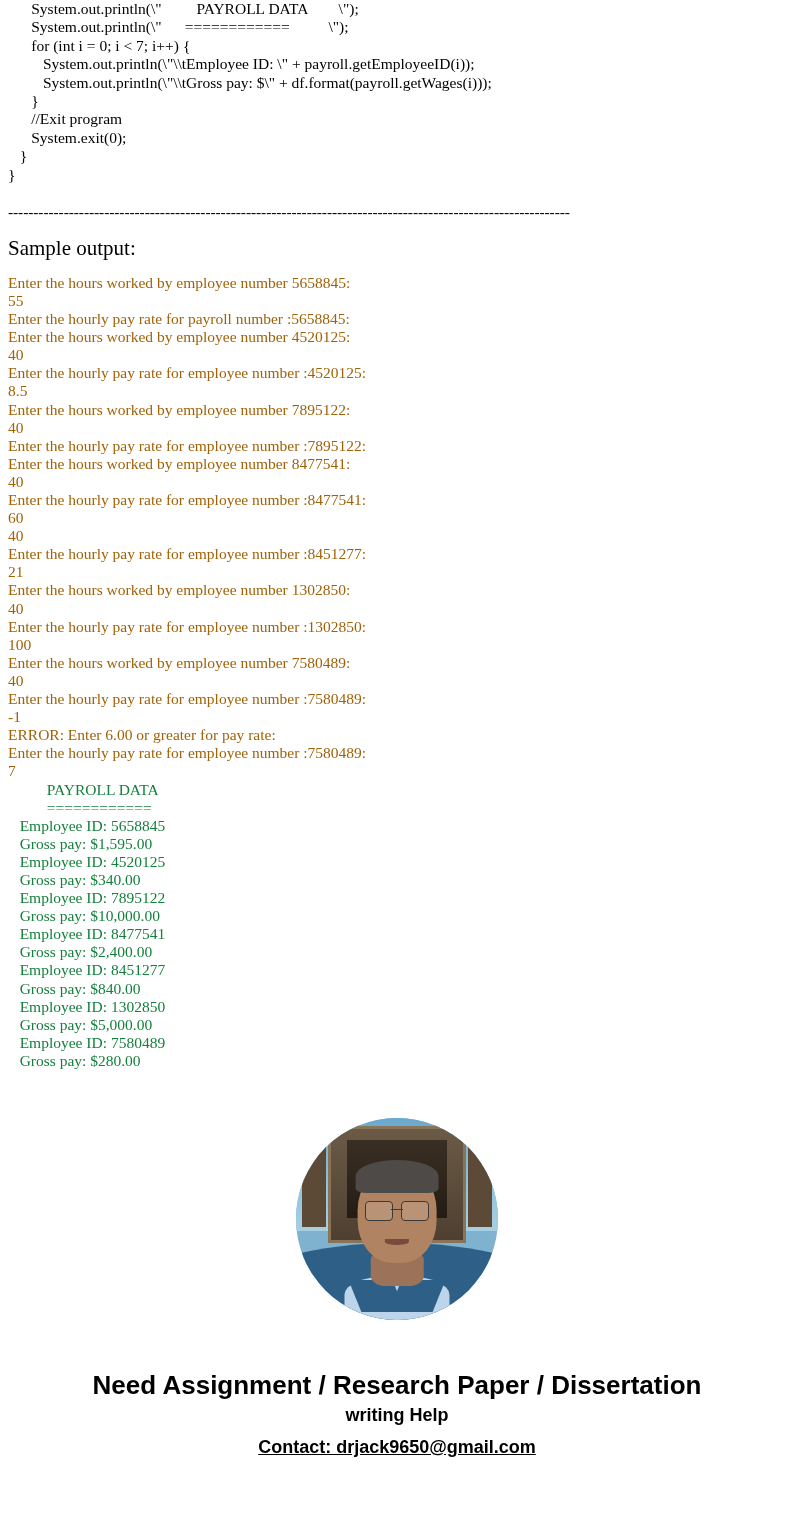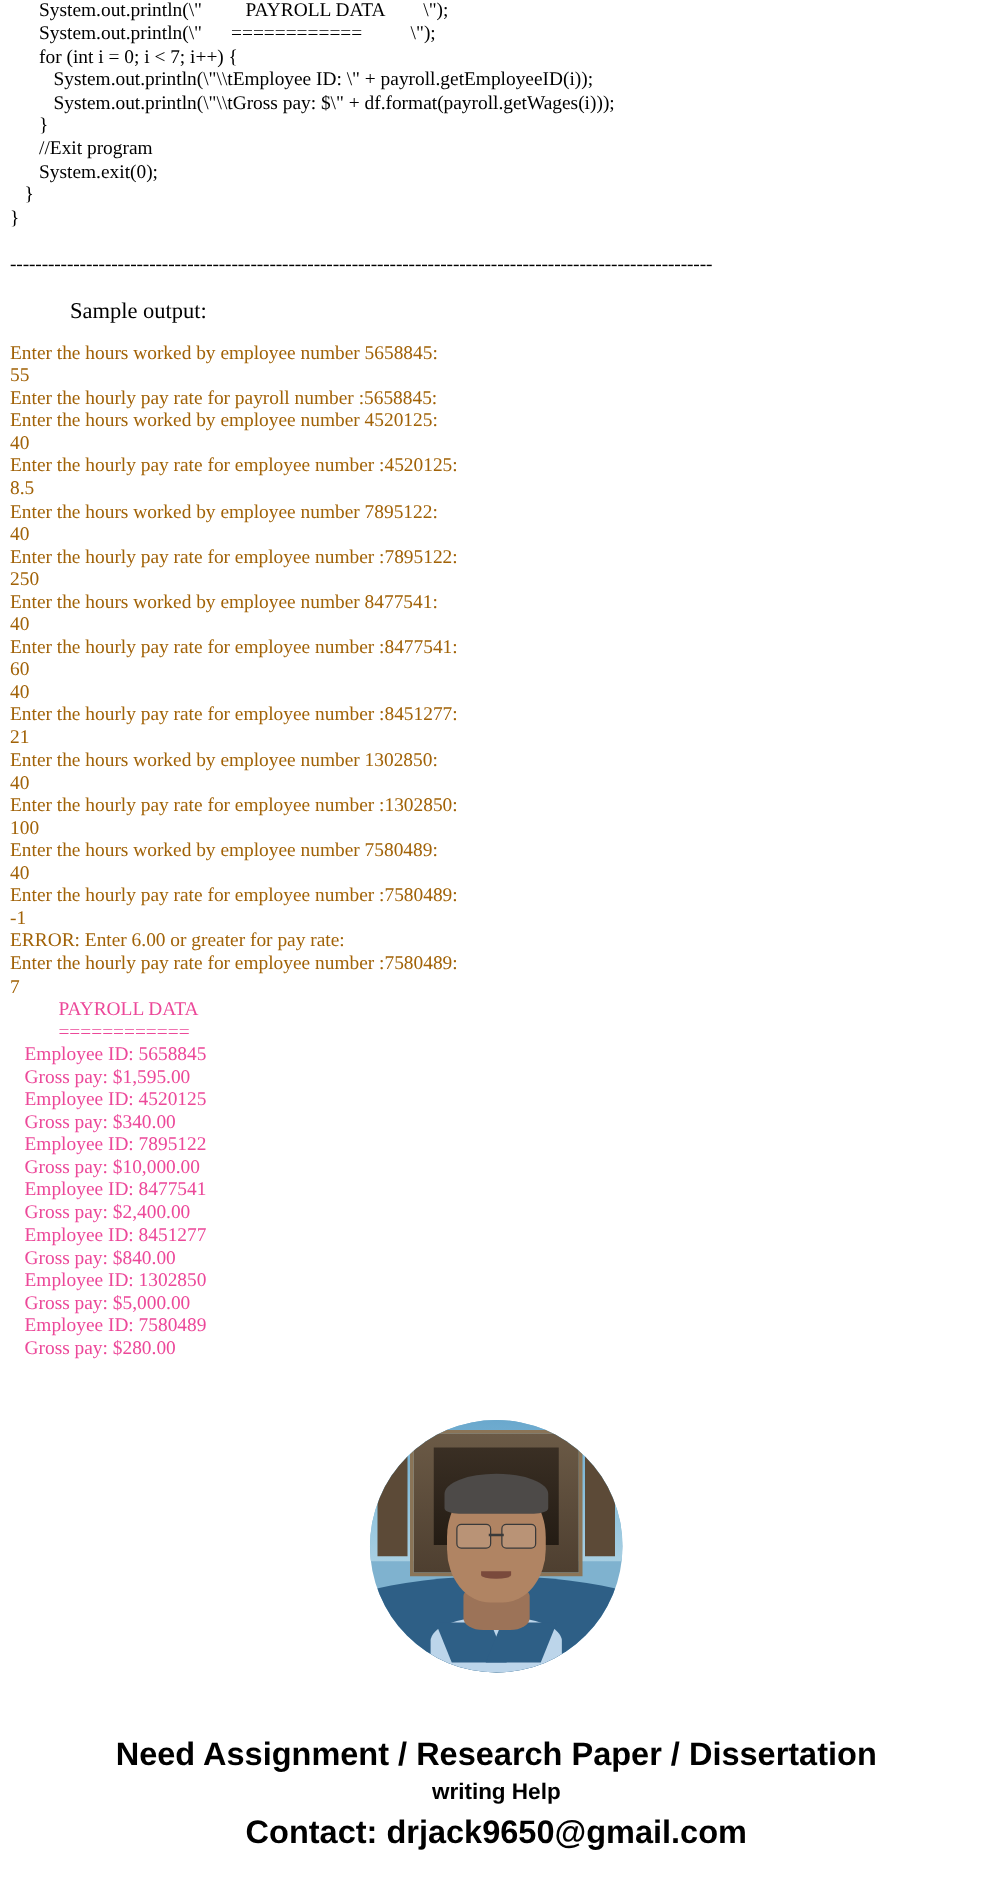--- a/index.html
+++ b/index.html
@@ -40,44 +40,43 @@
     line-height: 18.4px;
     white-space: pre;
     padding: 0 8px;
     margin-top: 19px;
     color: #000;
     letter-spacing: -0.1px;
   }
 
   
   .sample-label {
-    font-size: 18px;
+    font-size: 21px;
     line-height: 18.4px;
     padding: 0 8px;
     margin-top: 18px;
-    margin-left: 48px;
   }
   .output-block {
     padding: 0 8px;
     margin-top: 16px;
   }
   .out-line {
     font-size: 15.5px;
     line-height: 18.1px;
     white-space: pre-wrap;
     color: #a16207;
   }
   .out-line.wrap {
     max-width: 380px;
   }
   .payroll-line {
     font-size: 15.5px;
     line-height: 18.1px;
     white-space: pre;
-    color: #ec4899;
+    color: #15803d;
   }
 
   
   .photo-wrap {
     margin-top: 48px;
     display: flex;
     justify-content: center;
   }
   .avatar {
     width: 202px;
@@ -212,23 +211,24 @@
     font-size: 26px;
     line-height: 30px;
     padding: 0 30px;
   }
   .promo-line2 {
     font-size: 18px;
     line-height: 30px;
     margin-top: 0px;
   }
   .promo-contact {
-    font-size: 26px;
+    font-size: 18px;
     line-height: 32px;
     margin-top: 1px;
+    text-decoration: underline;
   }
 </style>
 </head>
 <body>
 
 <div class="page">
 
   <div class="code-block">
     <div class="code-line">      System.out.println(\"         PAYROLL DATA        \");</div>
     <div class="code-line">      System.out.println(\"      ============          \");</div>
@@ -250,21 +250,20 @@
     <div class="out-line wrap">Enter the hours worked by employee number 5658845:</div>
     <div class="out-line">55</div>
     <div class="out-line wrap">Enter the hourly pay rate for payroll number :5658845:</div>
     <div class="out-line wrap">Enter the hours worked by employee number 4520125:</div>
     <div class="out-line">40</div>
     <div class="out-line wrap">Enter the hourly pay rate for employee number :4520125:</div>
     <div class="out-line">8.5</div>
     <div class="out-line wrap">Enter the hours worked by employee number 7895122:</div>
     <div class="out-line">40</div>
     <div class="out-line wrap">Enter the hourly pay rate for employee number :7895122:</div>
-    <div class="out-line">250</div>
     <div class="out-line wrap">Enter the hours worked by employee number 8477541:</div>
     <div class="out-line">40</div>
     <div class="out-line wrap">Enter the hourly pay rate for employee number :8477541:</div>
     <div class="out-line">60</div>
     <div class="out-line">40</div>
     <div class="out-line wrap">Enter the hourly pay rate for employee number :8451277:</div>
     <div class="out-line">21</div>
     <div class="out-line wrap">Enter the hours worked by employee number 1302850:</div>
     <div class="out-line">40</div>
     <div class="out-line wrap">Enter the hourly pay rate for employee number :1302850:</div>

